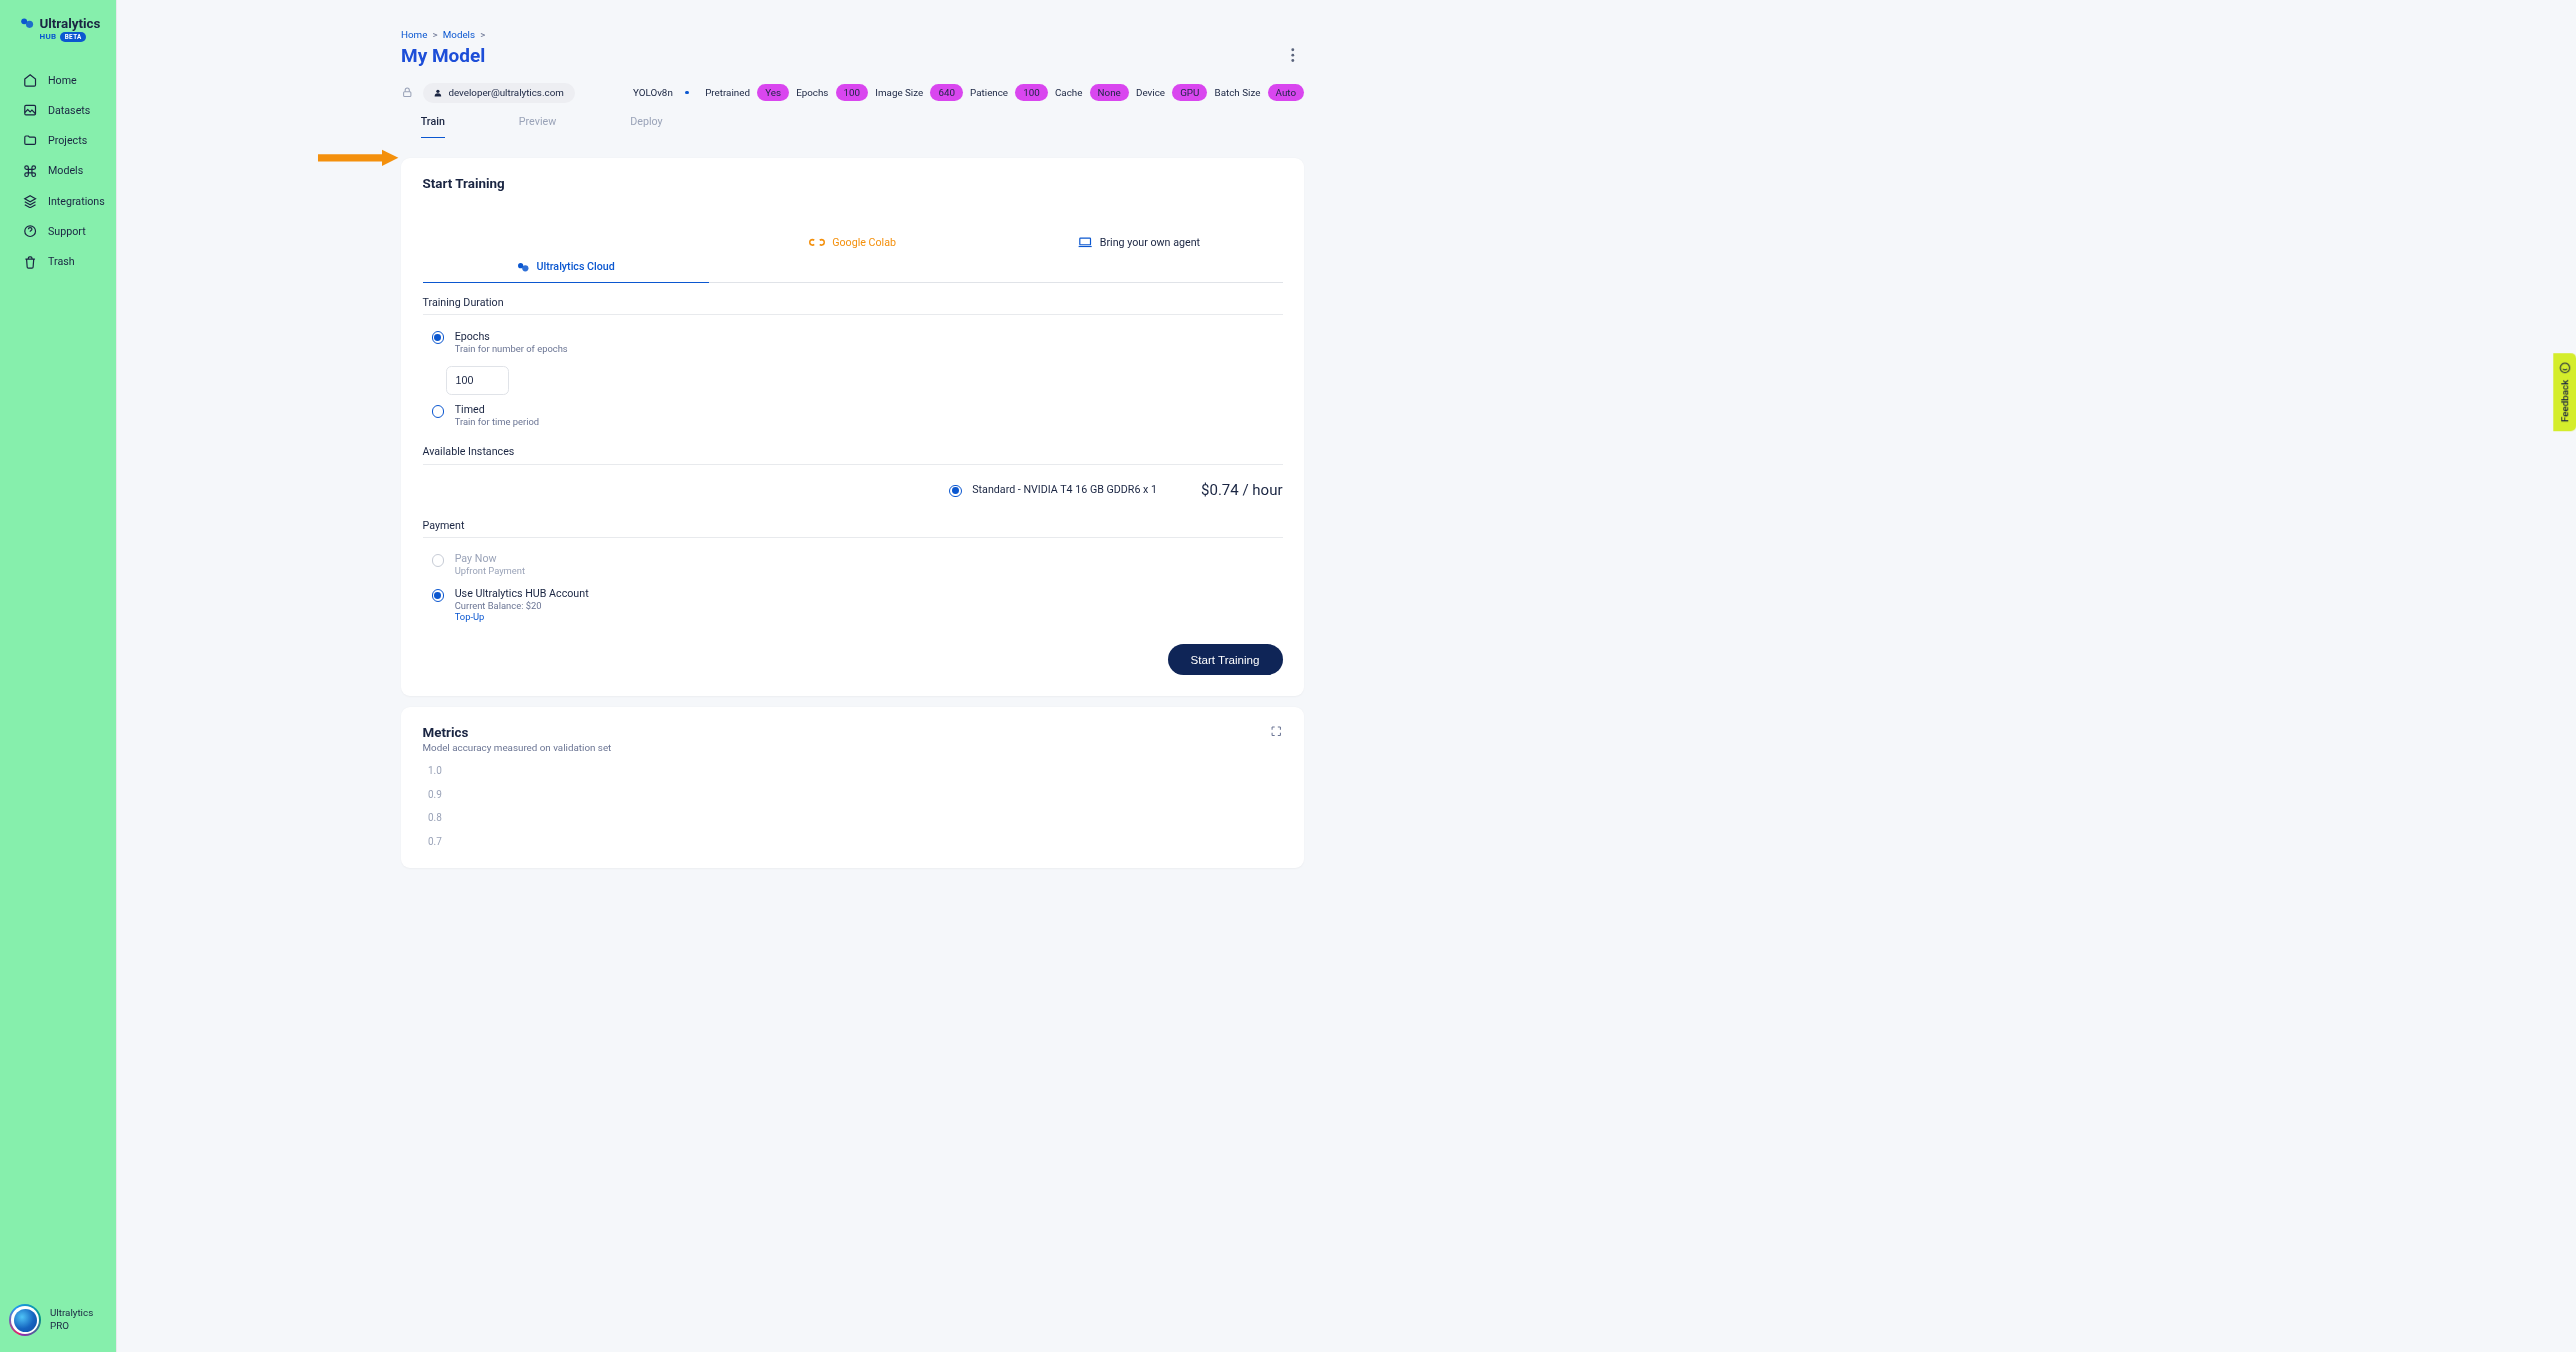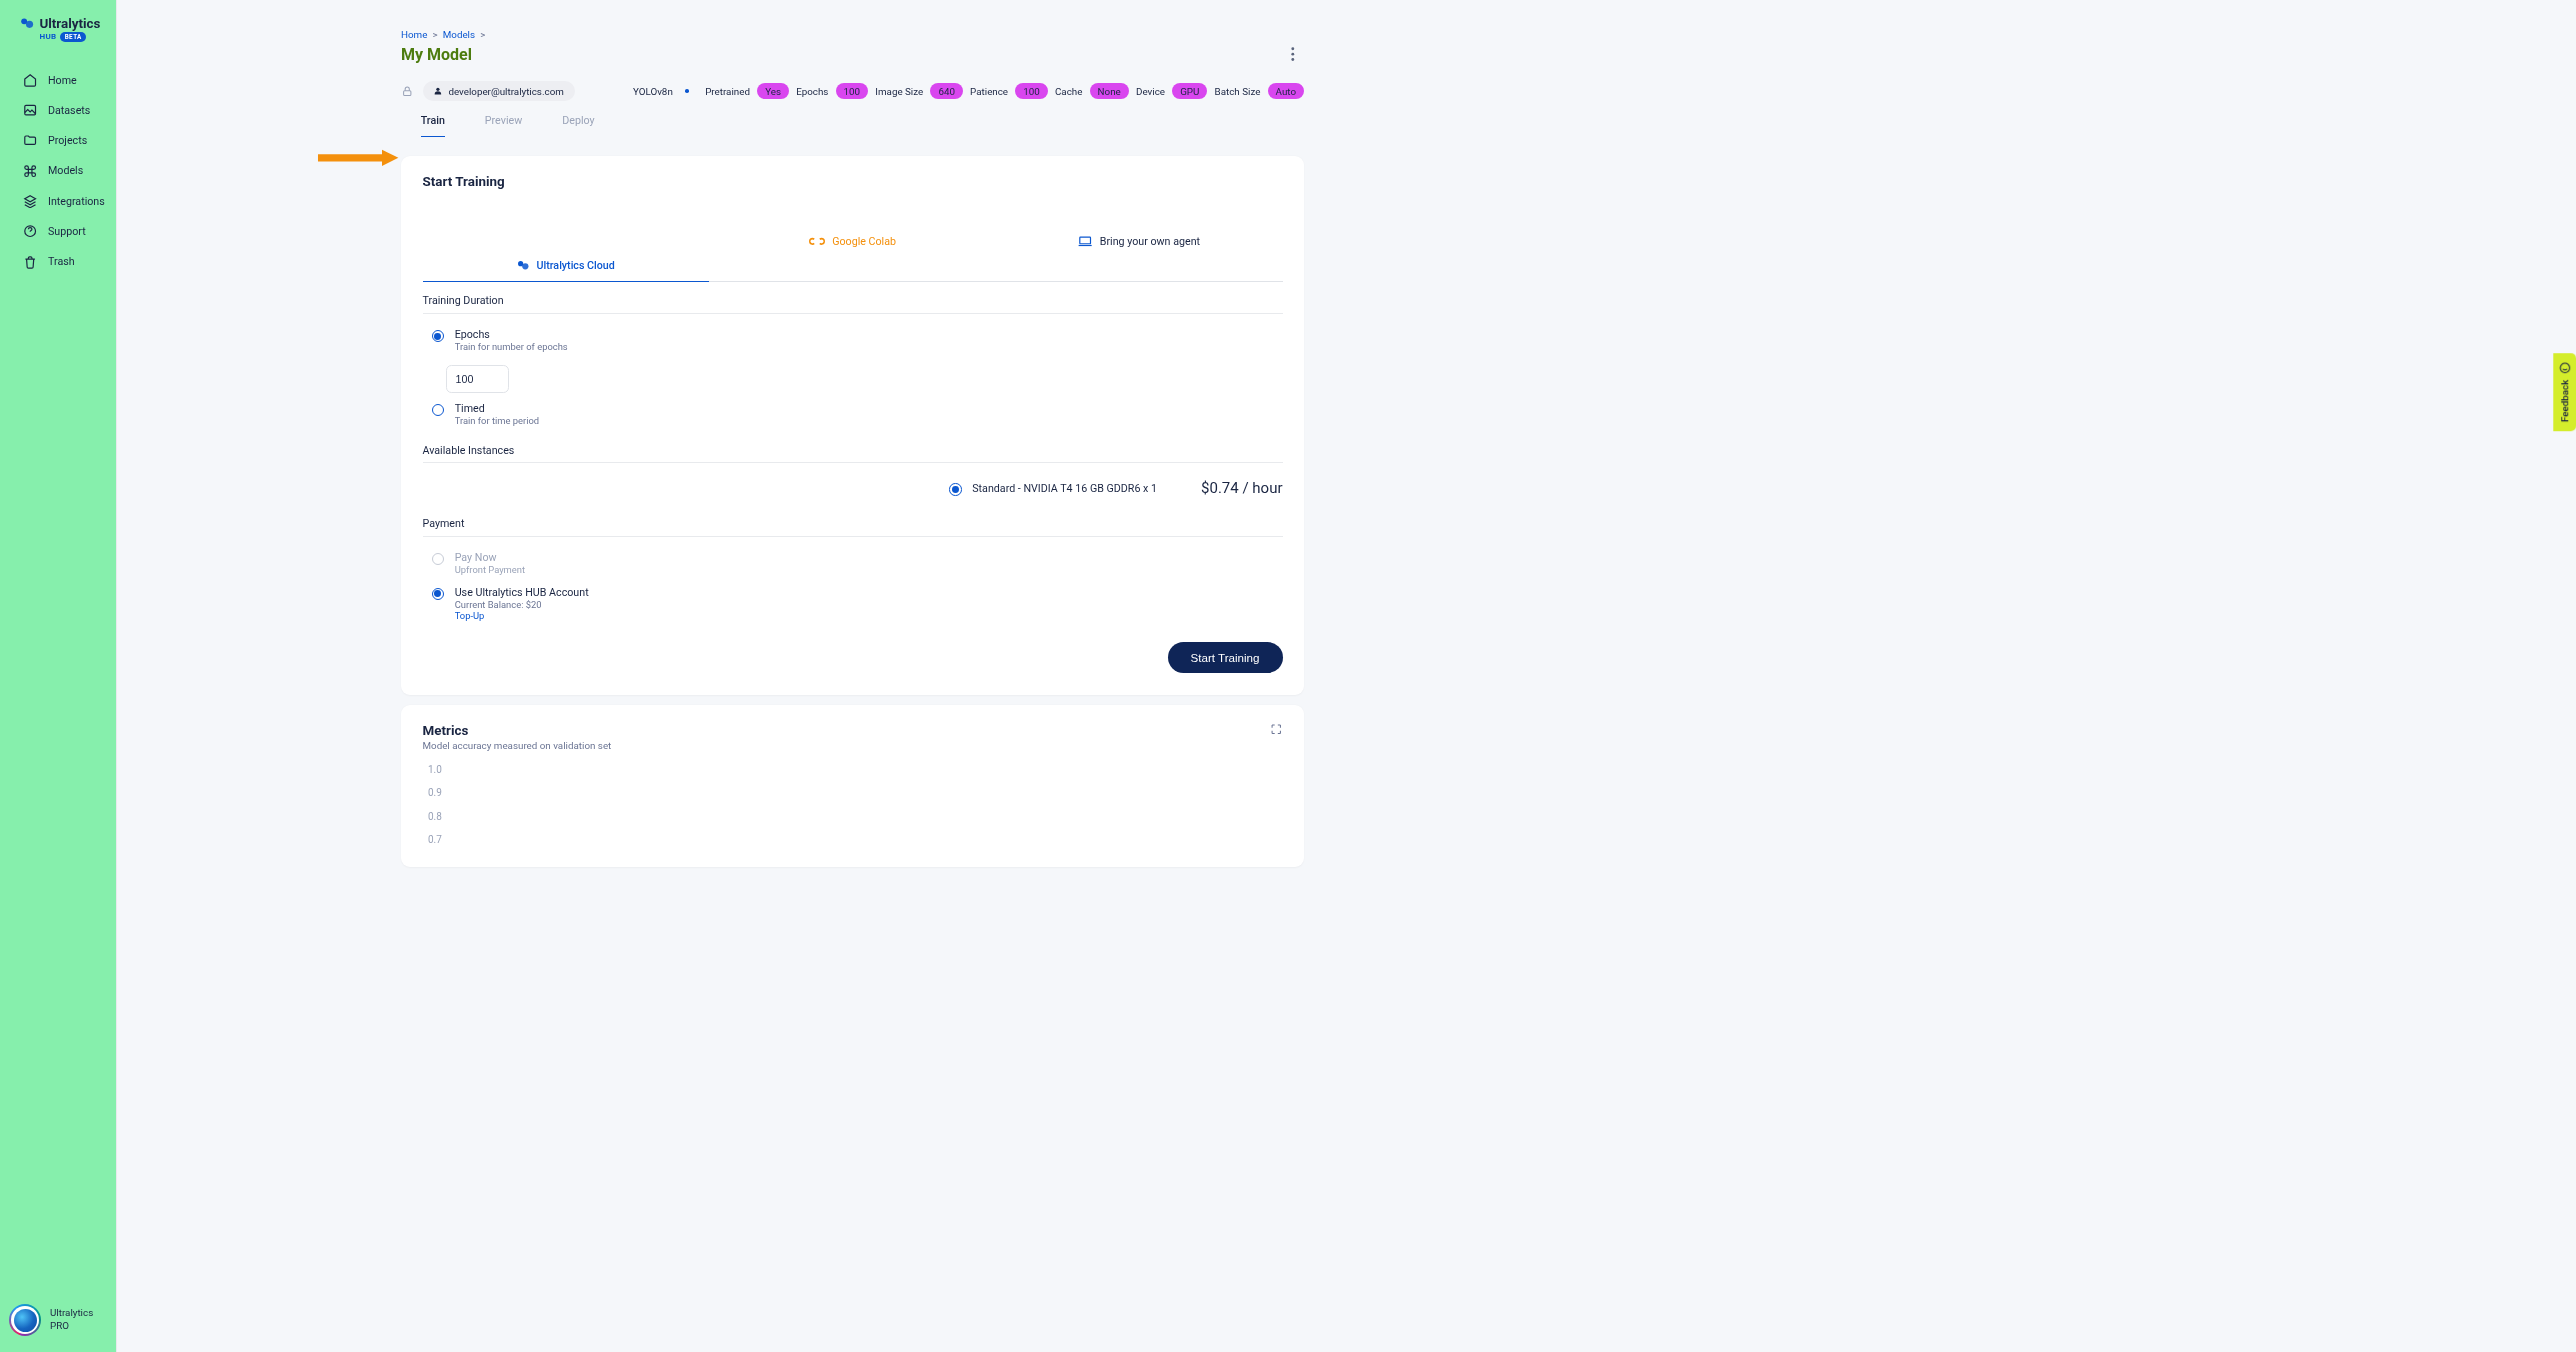--- a/index.html
+++ b/index.html
@@ -26,34 +26,34 @@
 .footer-text { font-size: 9.8px; color: #1a2542; line-height: 1.3; }
 
 
 .main { margin-left: 117px; padding: 0; }
 .page-header { padding: 29px 36px 9px 284px; position: relative; }
 .page-header .header-inner { max-width: 903px; }
 .breadcrumb { font-size: 9.8px; color: #0b57d0; margin-bottom: 3.6px; }
 .breadcrumb a { color: #0b57d0; text-decoration: none; }
 .breadcrumb .sep { color: #6b7594; margin: 0 2.7px; }
 .page-title-row { display: flex; align-items: center; justify-content: space-between; }
-.page-title { font-size: 16px; font-weight: 700; color: #4d7c0f; }
+.page-title { font-size: 19px; font-weight: 700; color: #1d4ed8; }
 .kebab { width: 21.5px; height: 21.5px; display: flex; align-items: center; justify-content: center; cursor: pointer; color: #5a647c; }
 
 .meta-row { display: flex; align-items: center; justify-content: space-between; margin-top: 16px; flex-wrap: wrap; gap: 10.7px; }
 .meta-left { display: flex; align-items: center; gap: 9px; }
 .lock-icon { width: 12.5px; height: 12.5px; color: #9aa3b8; }
 .user-pill { background: #edeef2; border-radius: 12.5px; padding: 4.5px 10.7px; display: flex; align-items: center; gap: 5.4px; font-size: 9.8px; color: #1a2542; cursor: pointer; }
 .meta-right { display: flex; align-items: center; gap: 7.2px; flex-wrap: wrap; font-size: 9.8px; }
 .chip-label { color: #1a2542; }
 .chip-val { background: #d946ef; border-radius: 9px; padding: 2.7px 8px; color: #1a2542; }
 .meta-right .yolo { color: #1a2542; margin-right: 5.4px; }
 .meta-right .dot { width: 3.6px; height: 3.6px; border-radius: 50%; background: #0b57d0; margin-right: 9px; }
 
-.tabs-row { display: flex; gap: 40px; margin-top: 12.5px; padding-left: 19.7px; }
+.tabs-row { display: flex; gap: 74px; margin-top: 12.5px; padding-left: 19.7px; }
 .tab { font-size: 10.7px; color: #9aa3b8; padding-bottom: 9px; cursor: pointer; }
 .tab.active { color: #1a2542; border-bottom: 1.8px solid #0b57d0; font-weight: 500; }
 
 
 .content-wrap { padding: 10.7px 36px 27px 284px; }
 .card { background: #fff; border-radius: 9px; padding: 18px 21.5px 21.5px 21.5px; box-shadow: 0 0.9px 1.8px rgba(0,0,0,0.04); max-width: 903px; }
 .card-title { font-size: 13.4px; font-weight: 700; color: #1a2542; margin-bottom: 14.3px; }
 
 .train-tabs { display: flex; margin-bottom: 12.5px; }
 .train-tab { flex: 1; display: flex; align-items: center; justify-content: center; gap: 7.2px; padding: 7.2px 0 9px 0; font-size: 10.7px; cursor: pointer; border-bottom: 0.9px solid #e0e3e8; }

